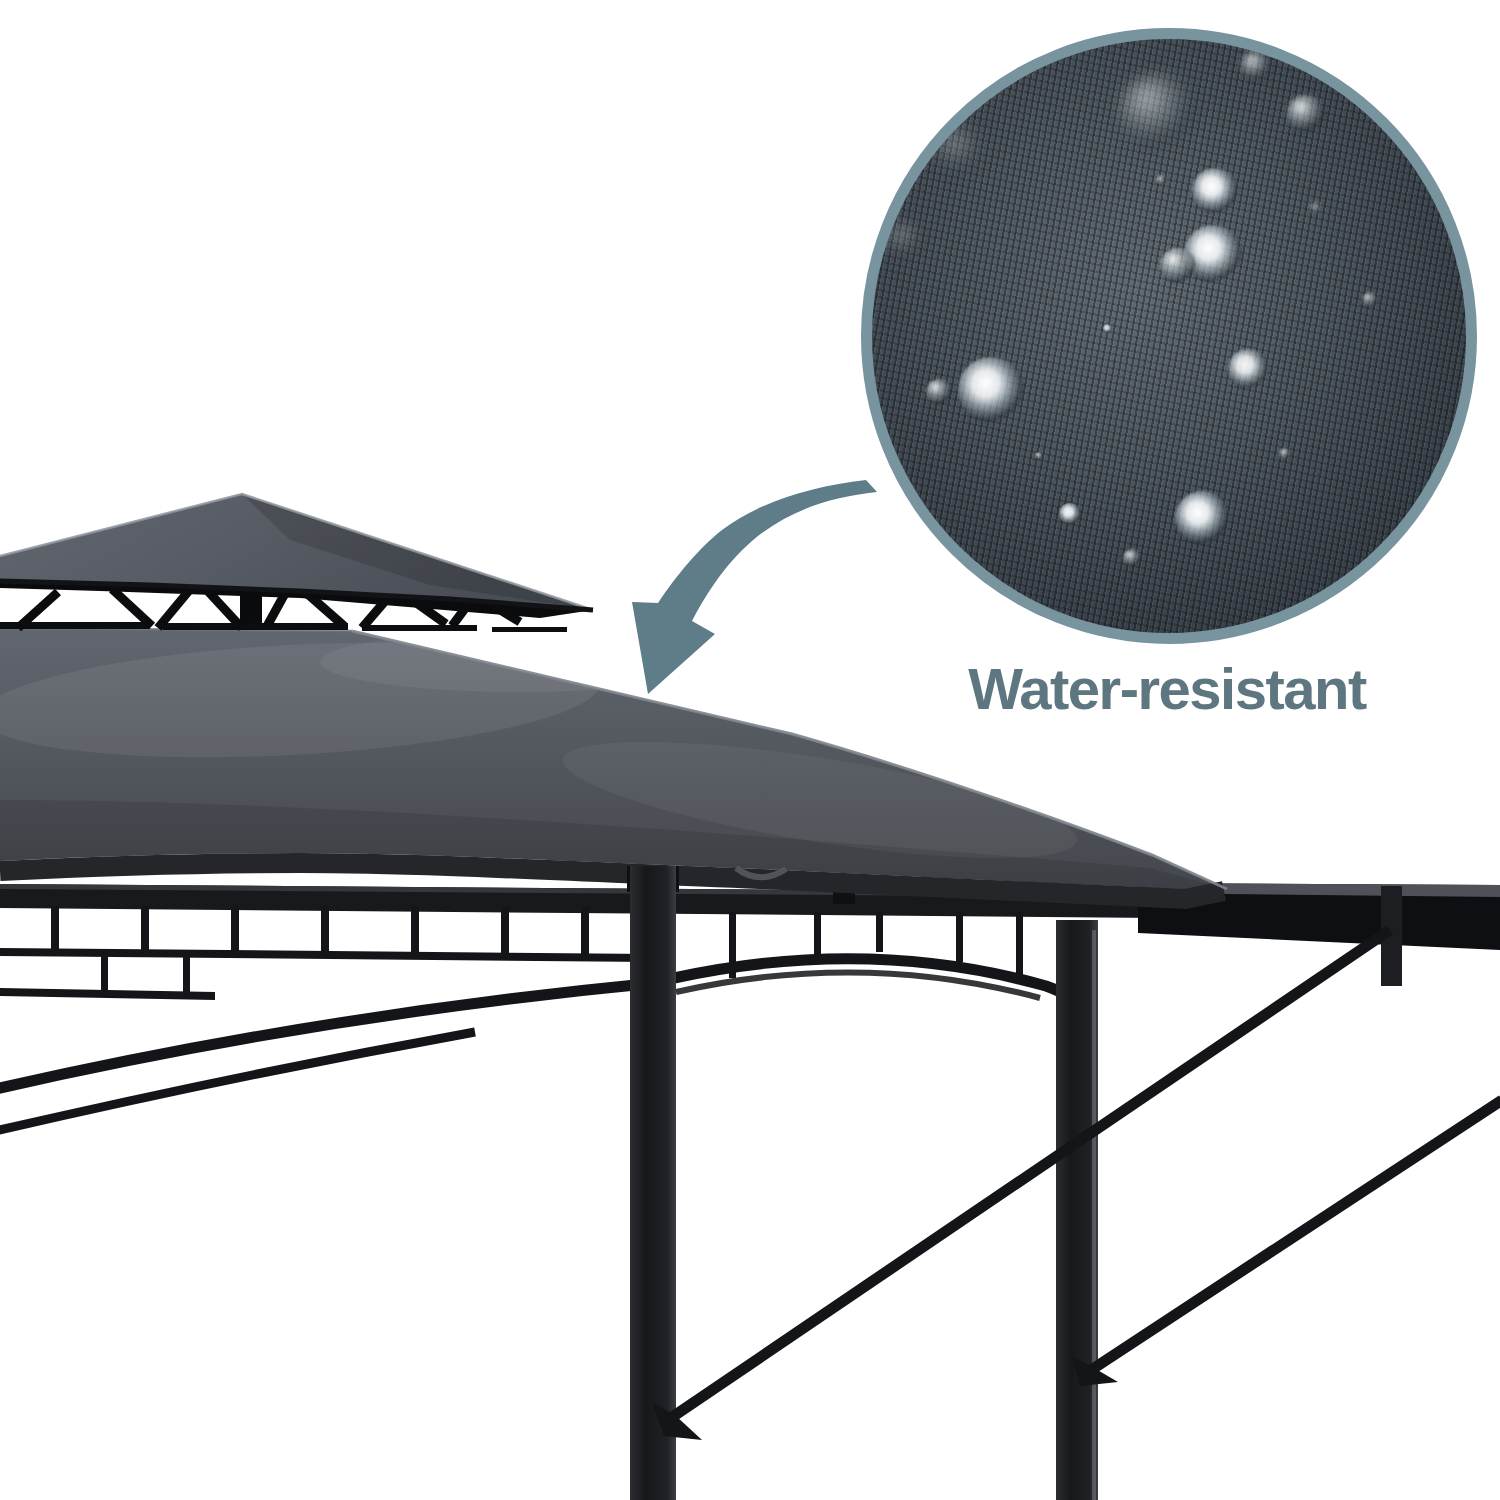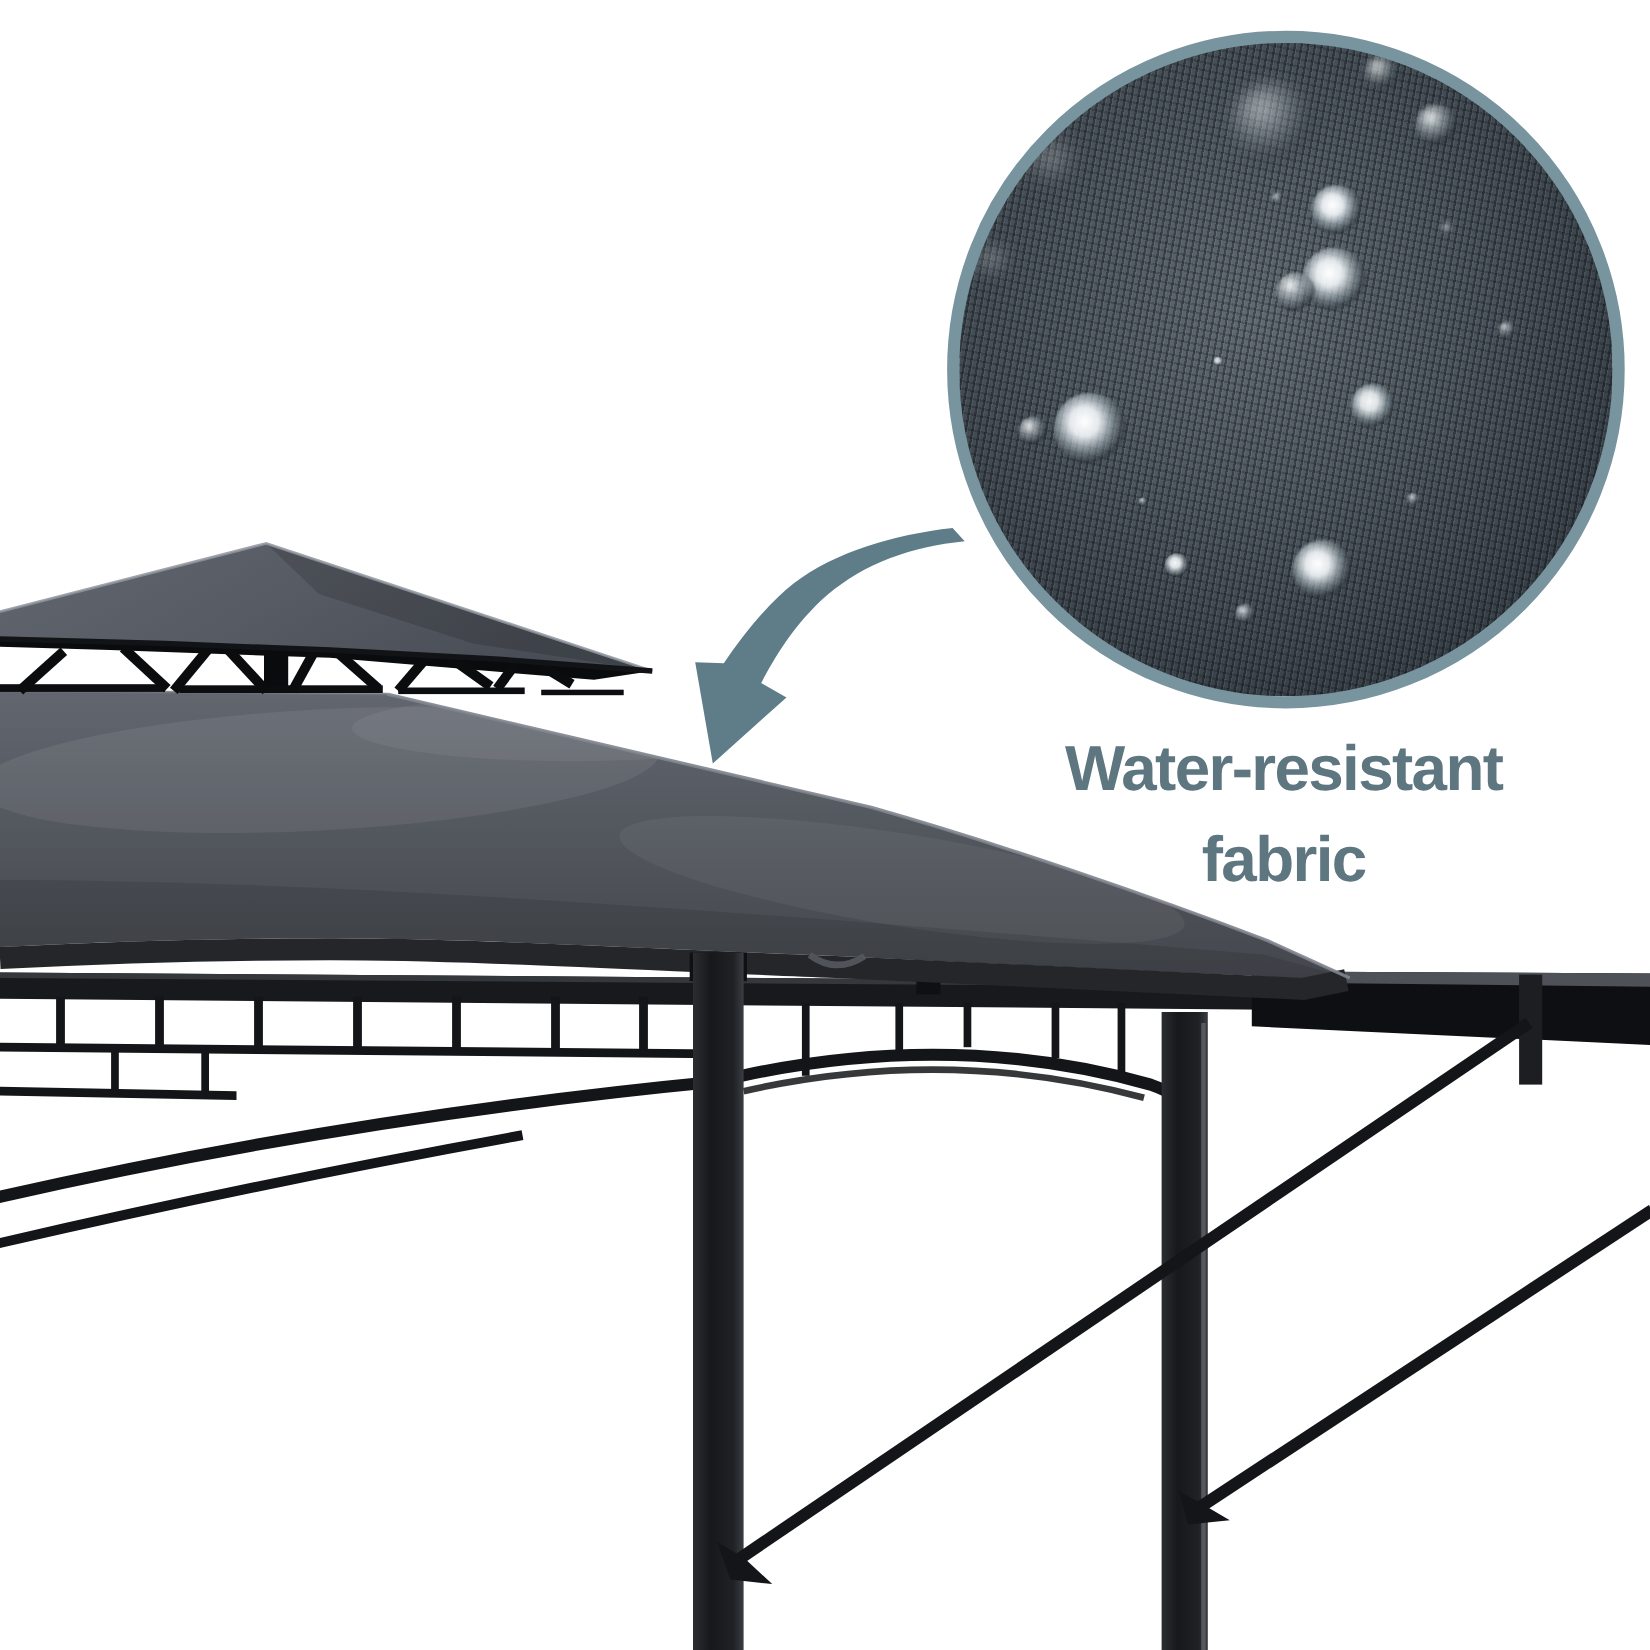--- a/index.html
+++ b/index.html
@@ -25,21 +25,21 @@
   }
   .drop.s{
     background:radial-gradient(circle at 42% 40%, #ffffff 0%, rgba(242,246,249,.92) 24%, rgba(160,174,181,.6) 46%, rgba(42,50,56,.5) 66%, rgba(0,0,0,0) 73%);
   }
   
   .caption{
     position:absolute;left:867px;top:652px;width:600px;
     text-align:center;color:var(--accent,#5d7680);
     font-size:58px;line-height:73px;font-weight:bold;letter-spacing:-1.5px;
   }
-  .caption span{display:block;margin-top:10px;}
+  .caption span{display:block;}
 </style>
 </head>
 <body>
 
 <div id="stage">
 
   <svg id="gazebo-svg" width="1500" height="1500" viewBox="0 0 1500 1500">
     <defs>
       <linearGradient id="gCanopy" x1="0" y1="0" x2="0" y2="1">
         <stop offset="0" stop-color="#62666f"></stop>
@@ -184,16 +184,15 @@
     <path d="M 866 480
              C 812 486 759 502 722 530
              C 700 547 676 576 658 603
              L 632 602 L 648 694 L 715 634 L 692 621
              C 703 600 722 567 752 541
              C 786 512 828 497 877 492 Z" style="fill:var(--arrow,#5f7d89)"></path>
   </svg>
 
   <div class="caption">
     <span>Water-resistant</span>
-    <span>fabric</span>
   </div>
 
 </div>
 
 </body></html>

